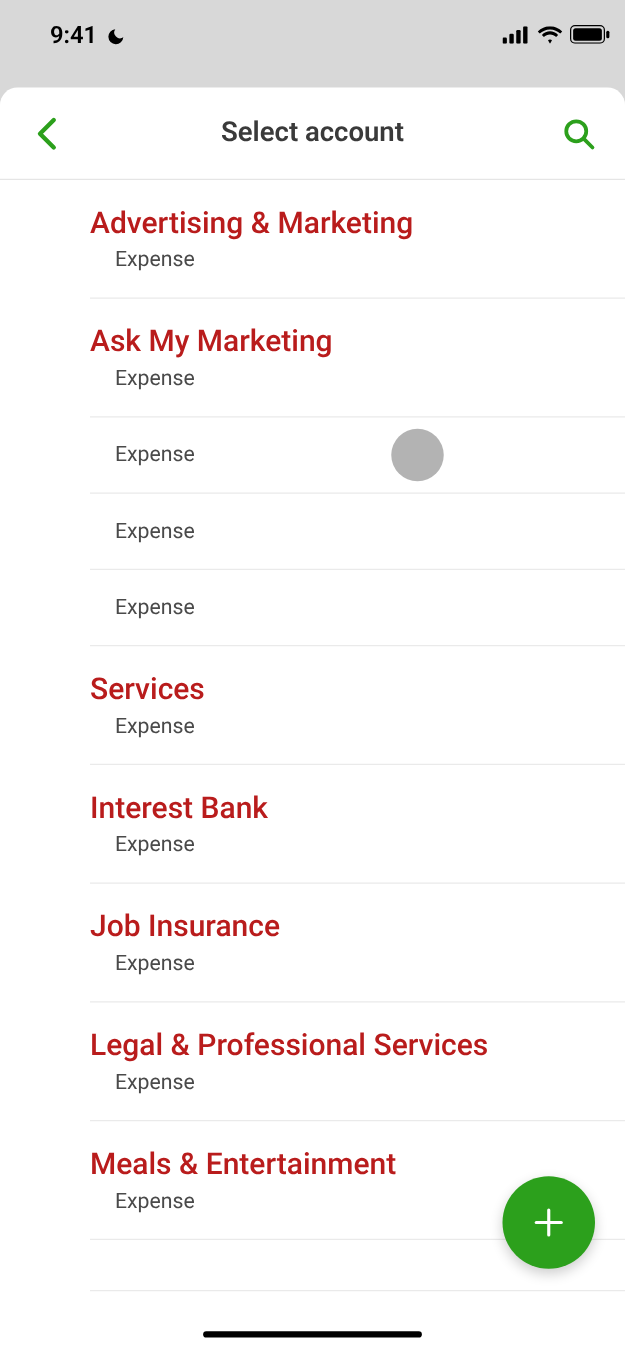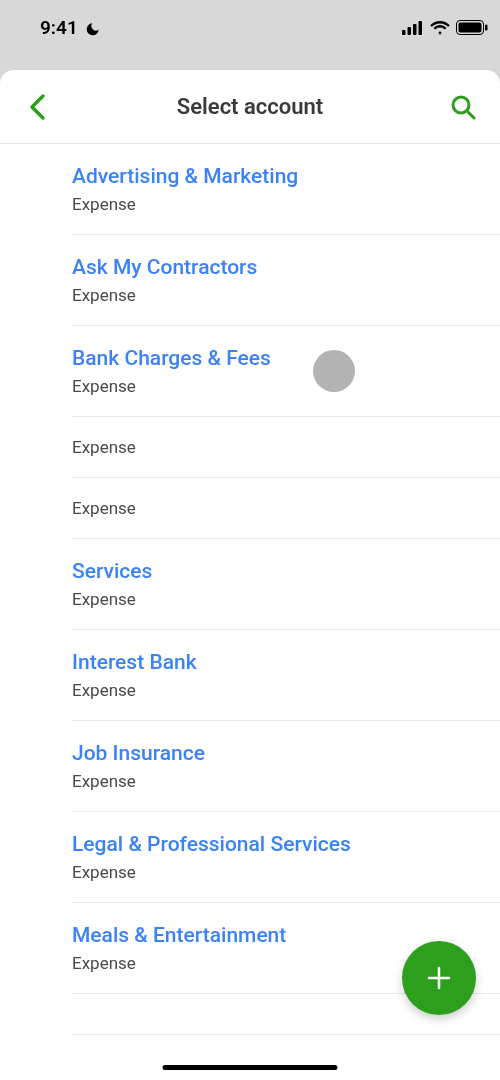--- a/index.html
+++ b/index.html
@@ -84,29 +84,30 @@
     .list {
       padding-left: 72px;
     }
     .list-item {
       padding: 20px 22px 20px 0;
       border-bottom: 1px solid #eaeaea;
       cursor: pointer;
       position: relative;
     }
     .item-title {
-      font-size: 21px;
+      font-size: 24px;
       font-weight: 500;
-      color: #3b82f6;
+      color: #b91c1c;
       margin-bottom: 6px;
     }
     .item-subtitle {
       font-size: 17px;
       font-weight: 400;
       color: #4a4a4a;
+      margin-left: 20px;
     }
     .touch-indicator {
       position: absolute;
       width: 42px;
       height: 42px;
       border-radius: 50%;
       background: #b3b3b3;
       right: 145px;
       top: 50%;
       transform: translateY(-50%);
@@ -187,25 +188,24 @@
         </svg>
     </div>
   </div>
 
   <div class="list">
     <div class="list-item">
       <div class="item-title">Advertising &amp; Marketing</div>
       <div class="item-subtitle">Expense</div>
     </div>
     <div class="list-item">
-      <div class="item-title">Ask My Contractors</div>
-      <div class="item-subtitle">Expense</div>
-    </div>
-    <div class="list-item">
-      <div class="item-title">Bank Charges &amp; Fees</div>
+      <div class="item-title">Ask My Marketing</div>
+      <div class="item-subtitle">Expense</div>
+    </div>
+    <div class="list-item">
       <div class="item-subtitle">Expense</div>
       <div class="touch-indicator"></div>
     </div>
     <div class="list-item">
       <div class="item-subtitle">Expense</div>
     </div>
     <div class="list-item">
       <div class="item-subtitle">Expense</div>
     </div>
     <div class="list-item">

